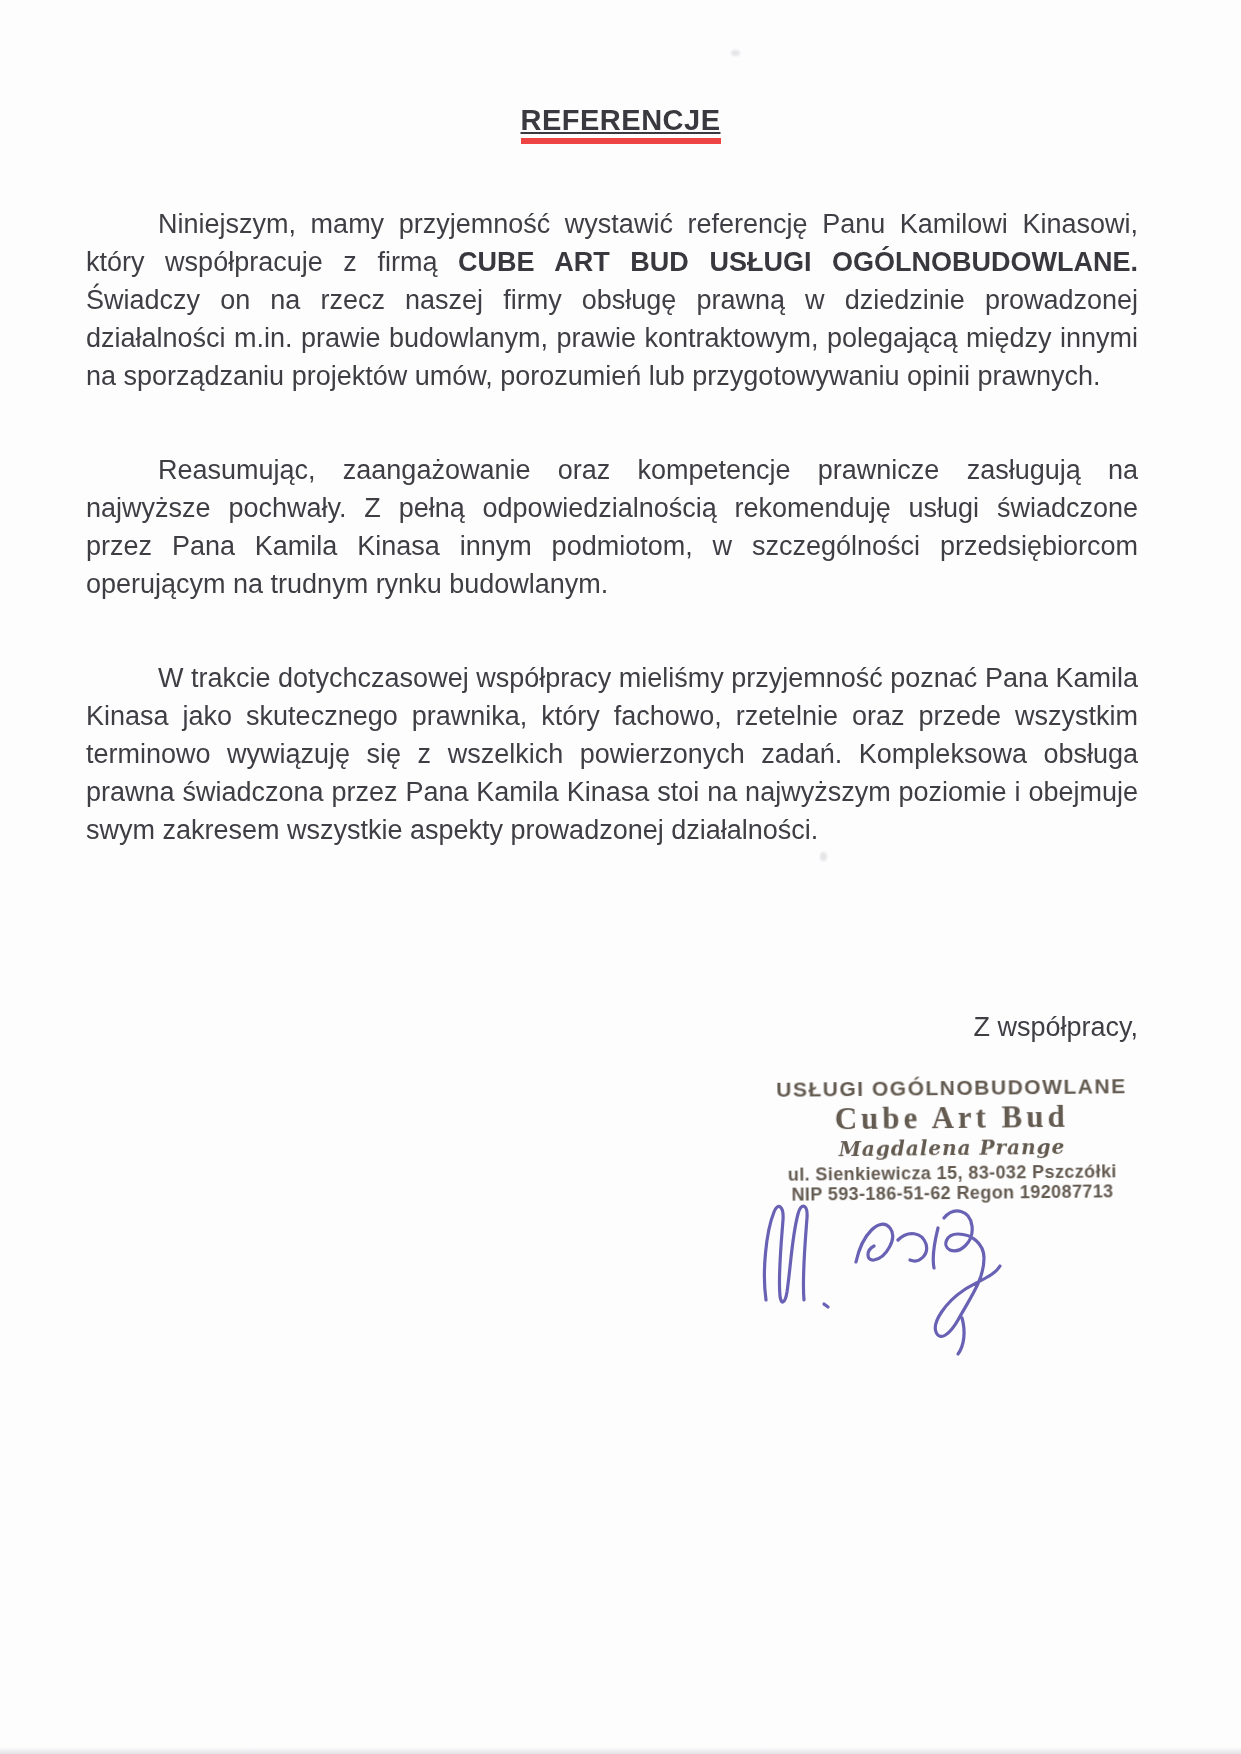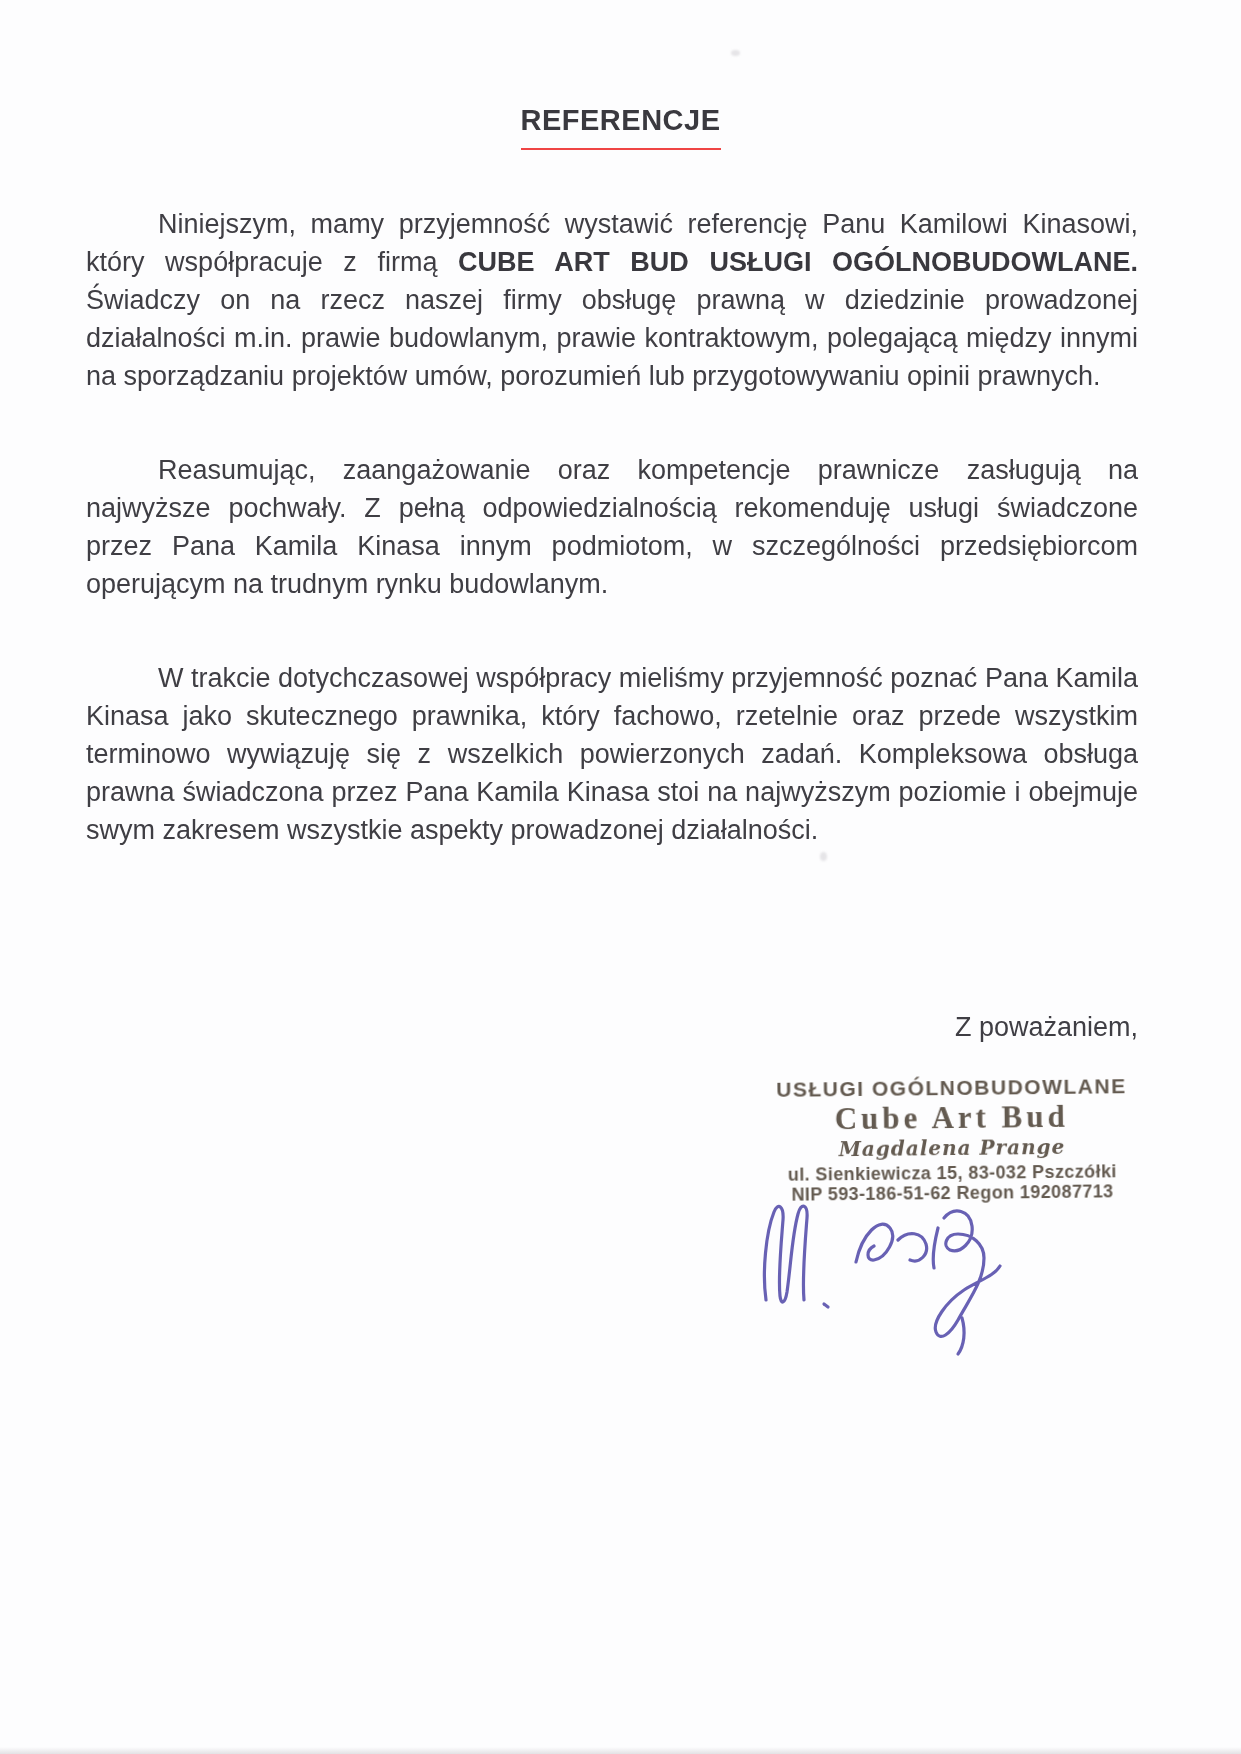--- a/index.html
+++ b/index.html
@@ -20,22 +20,23 @@
     left: 0;
     width: 100%;
     text-align: center;
     margin: 0;
     font-size: 29px;
     font-weight: 700;
     letter-spacing: 0.5px;
     color: #3a393f;
   }
   .title .u {
-    border-bottom: 2px solid #ef4444;
-    padding-bottom: 12px;
+    border-bottom: 6px solid #ef4444;
+    padding-bottom: 2px;
+    text-decoration: underline;
   }
 
   
   .body-text {
     position: absolute;
     top: 205px;
     left: 86px;
     width: 1052px;
     font-size: 27px;
     line-height: 38px;
@@ -114,21 +115,21 @@
 <div class="page">
 
   <h1 class="title"><span class="u">REFERENCJE</span></h1>
 
   <div class="body-text">
     <p><span>Niniejszym, mamy przyjemność wystawić referencję Panu Kamilowi Kinasowi, który współpracuje z firmą </span><strong>CUBE ART BUD USŁUGI OGÓLNOBUDOWLANE.</strong><span> Świadczy on na rzecz naszej firmy obsługę prawną w dziedzinie prowadzonej działalności m.in. prawie budowlanym, prawie kontraktowym, polegającą między innymi na sporządzaniu projektów umów, porozumień lub przygotowywaniu opinii prawnych.</span></p>
     <p>Reasumując, zaangażowanie oraz kompetencje prawnicze zasługują na najwyższe pochwały. Z pełną odpowiedzialnością rekomenduję usługi świadczone przez Pana Kamila Kinasa innym podmiotom, w szczególności przedsiębiorcom operującym na trudnym rynku budowlanym.</p>
     <p>W trakcie dotychczasowej współpracy mieliśmy przyjemność poznać Pana Kamila Kinasa jako skutecznego prawnika, który fachowo, rzetelnie oraz przede wszystkim terminowo wywiązuję się z wszelkich powierzonych zadań. Kompleksowa obsługa prawna świadczona przez Pana Kamila Kinasa stoi na najwyższym poziomie i obejmuje swym zakresem wszystkie aspekty prowadzonej działalności.</p>
   </div>
 
-  <div class="closing">Z poważaniem,</div>
+  <div class="closing">Z współpracy,</div>
 
   <div class="stamp">
     <div class="s1">USŁUGI OGÓLNOBUDOWLANE</div>
     <div class="s2">Cube Art Bud</div>
     <div class="s3">Magdalena Prange</div>
     <div class="s4">ul. Sienkiewicza 15, 83-032 Pszczółki</div>
     <div class="s5">NIP 593-186-51-62 Regon 192087713</div>
   </div>
 
   <svg class="signature" viewBox="0 0 300 175" xmlns="http://www.w3.org/2000/svg">

